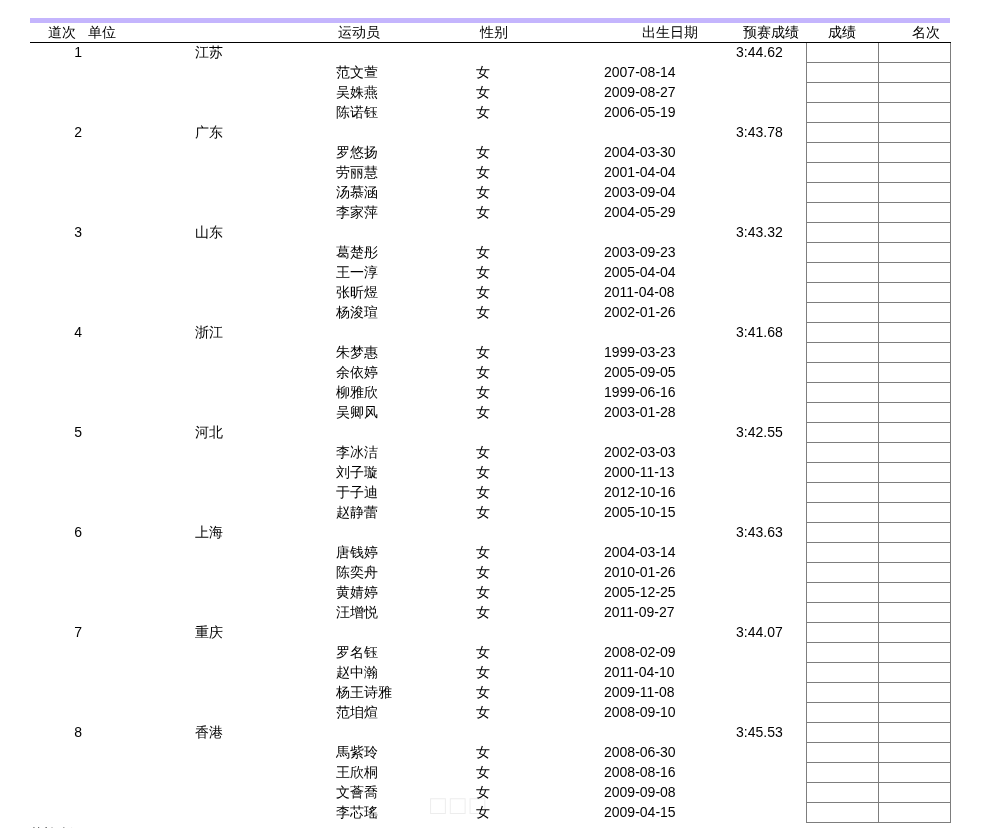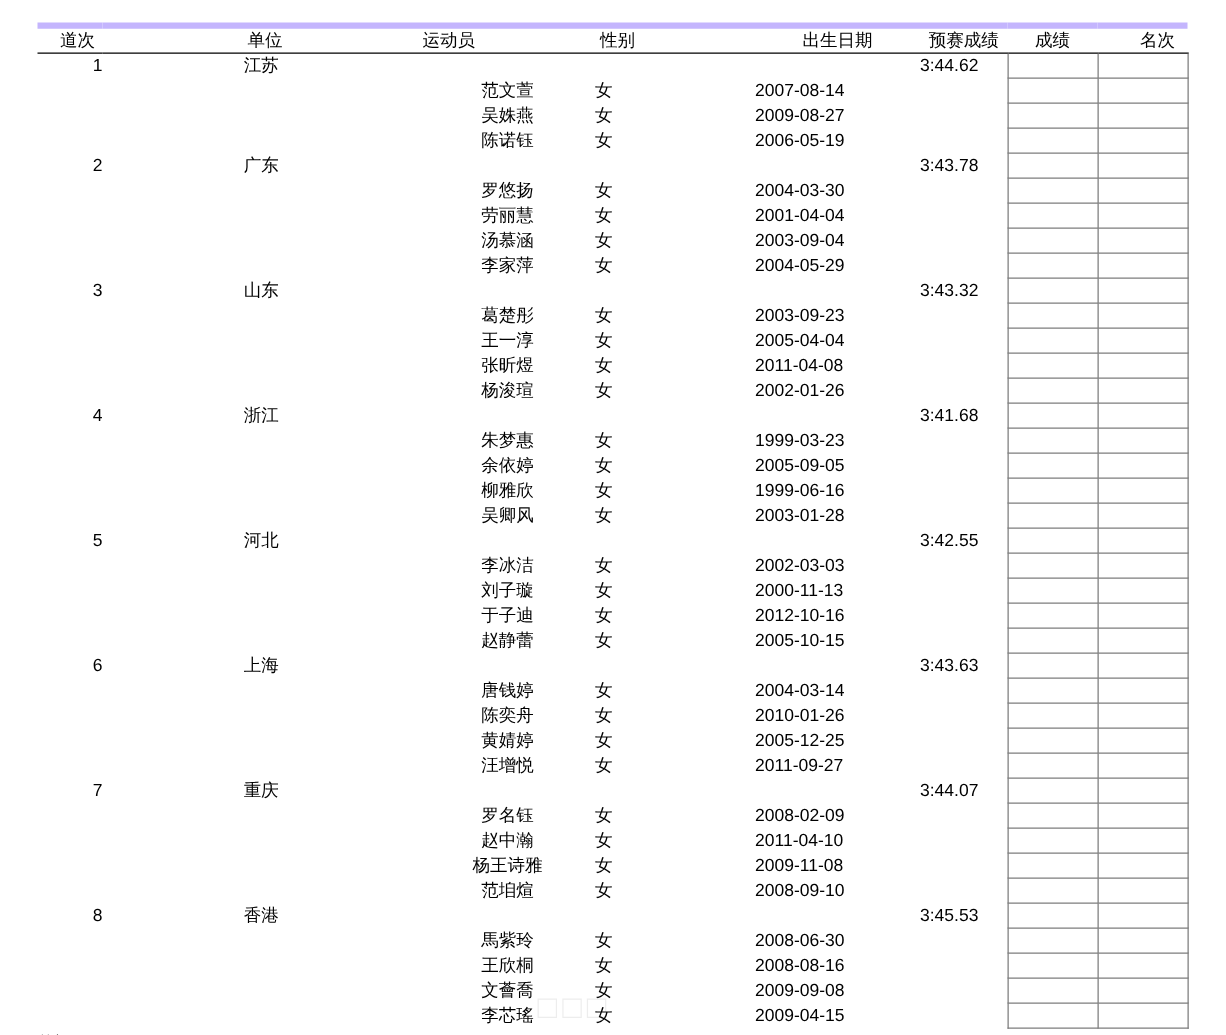--- a/index.html
+++ b/index.html
@@ -47,31 +47,31 @@
   col.c-rank    { width: 72px; }
 
   
   .hdr td {
     border-top: 5px solid #c4b5fd;
     border-bottom: 1px solid #000;
     height: 34px;
     font-size: 14px;
   }
   .hdr .h-lane   { text-align: right; padding-right: 6px; }
-  .hdr .h-unit   { text-align: center; padding-left: 6px; margin-left: 27px; }
+  .hdr .h-unit   { text-align: left; padding-left: 6px; margin-left: 27px; }
   .hdr .h-athlete{ text-align: left; padding-left: 2px; margin-left: 38px;}
   .hdr .h-gender { text-align: left; padding-left: 4px;}
   .hdr .h-birth  { text-align: center; }
   .hdr .h-prelim { text-align: center; }
-  .hdr .h-result { text-align: center; }
+  .hdr .h-result { text-align: center; font-family: Liberation Serif, serif; }
   .hdr .h-rank   { text-align: right; padding-right: 10px; }
 
   td.lane    { text-align: right; padding-right: 8px; }
   td.unit    { text-align: center; padding-left: 10px; }
-  td.athlete { text-align: center; padding-left: 2px; }
+  td.athlete { text-align: left; padding-left: 2px; }
   td.gender  { text-align: left; padding-left: 4px; }
   td.birth   { text-align: left; }
   td.prelim  { text-align: left; padding-left: 6px; }
 
   
   td.result, td.rank {
     border: 1px solid #7d7d7d;
     background: #ffffff;
   }
   tr.team-row td.result, tr.team-row td.rank {

